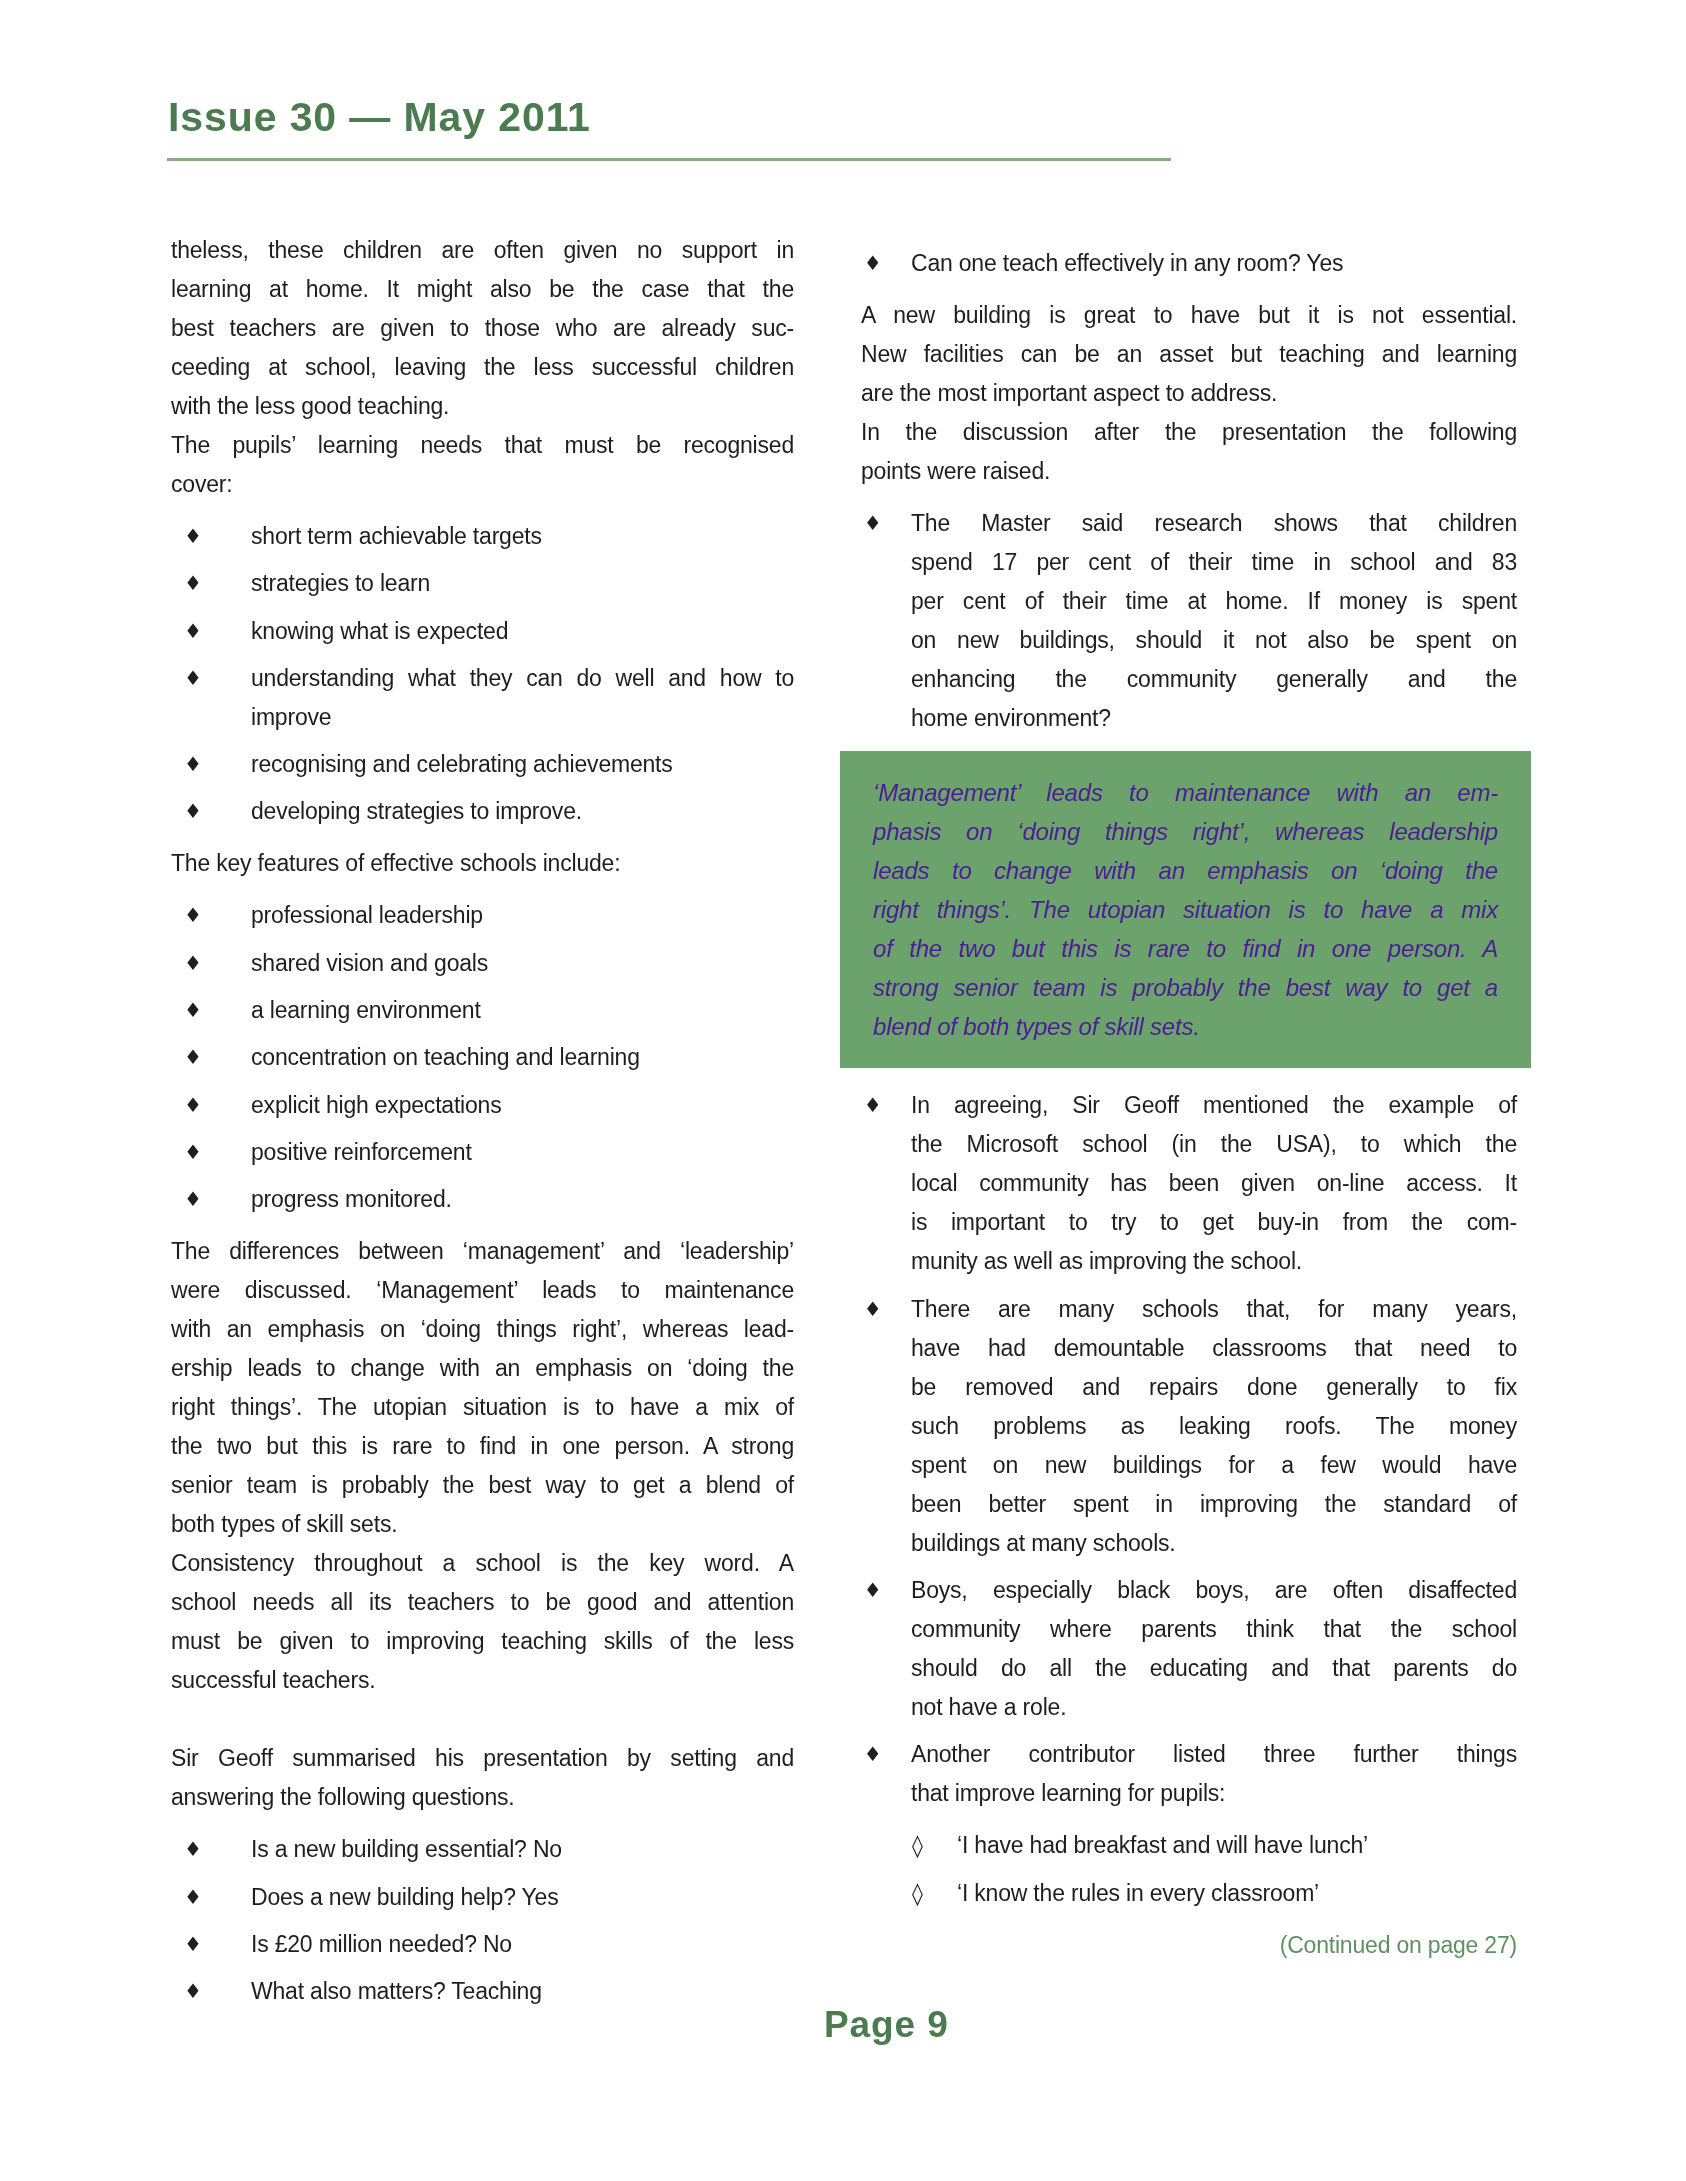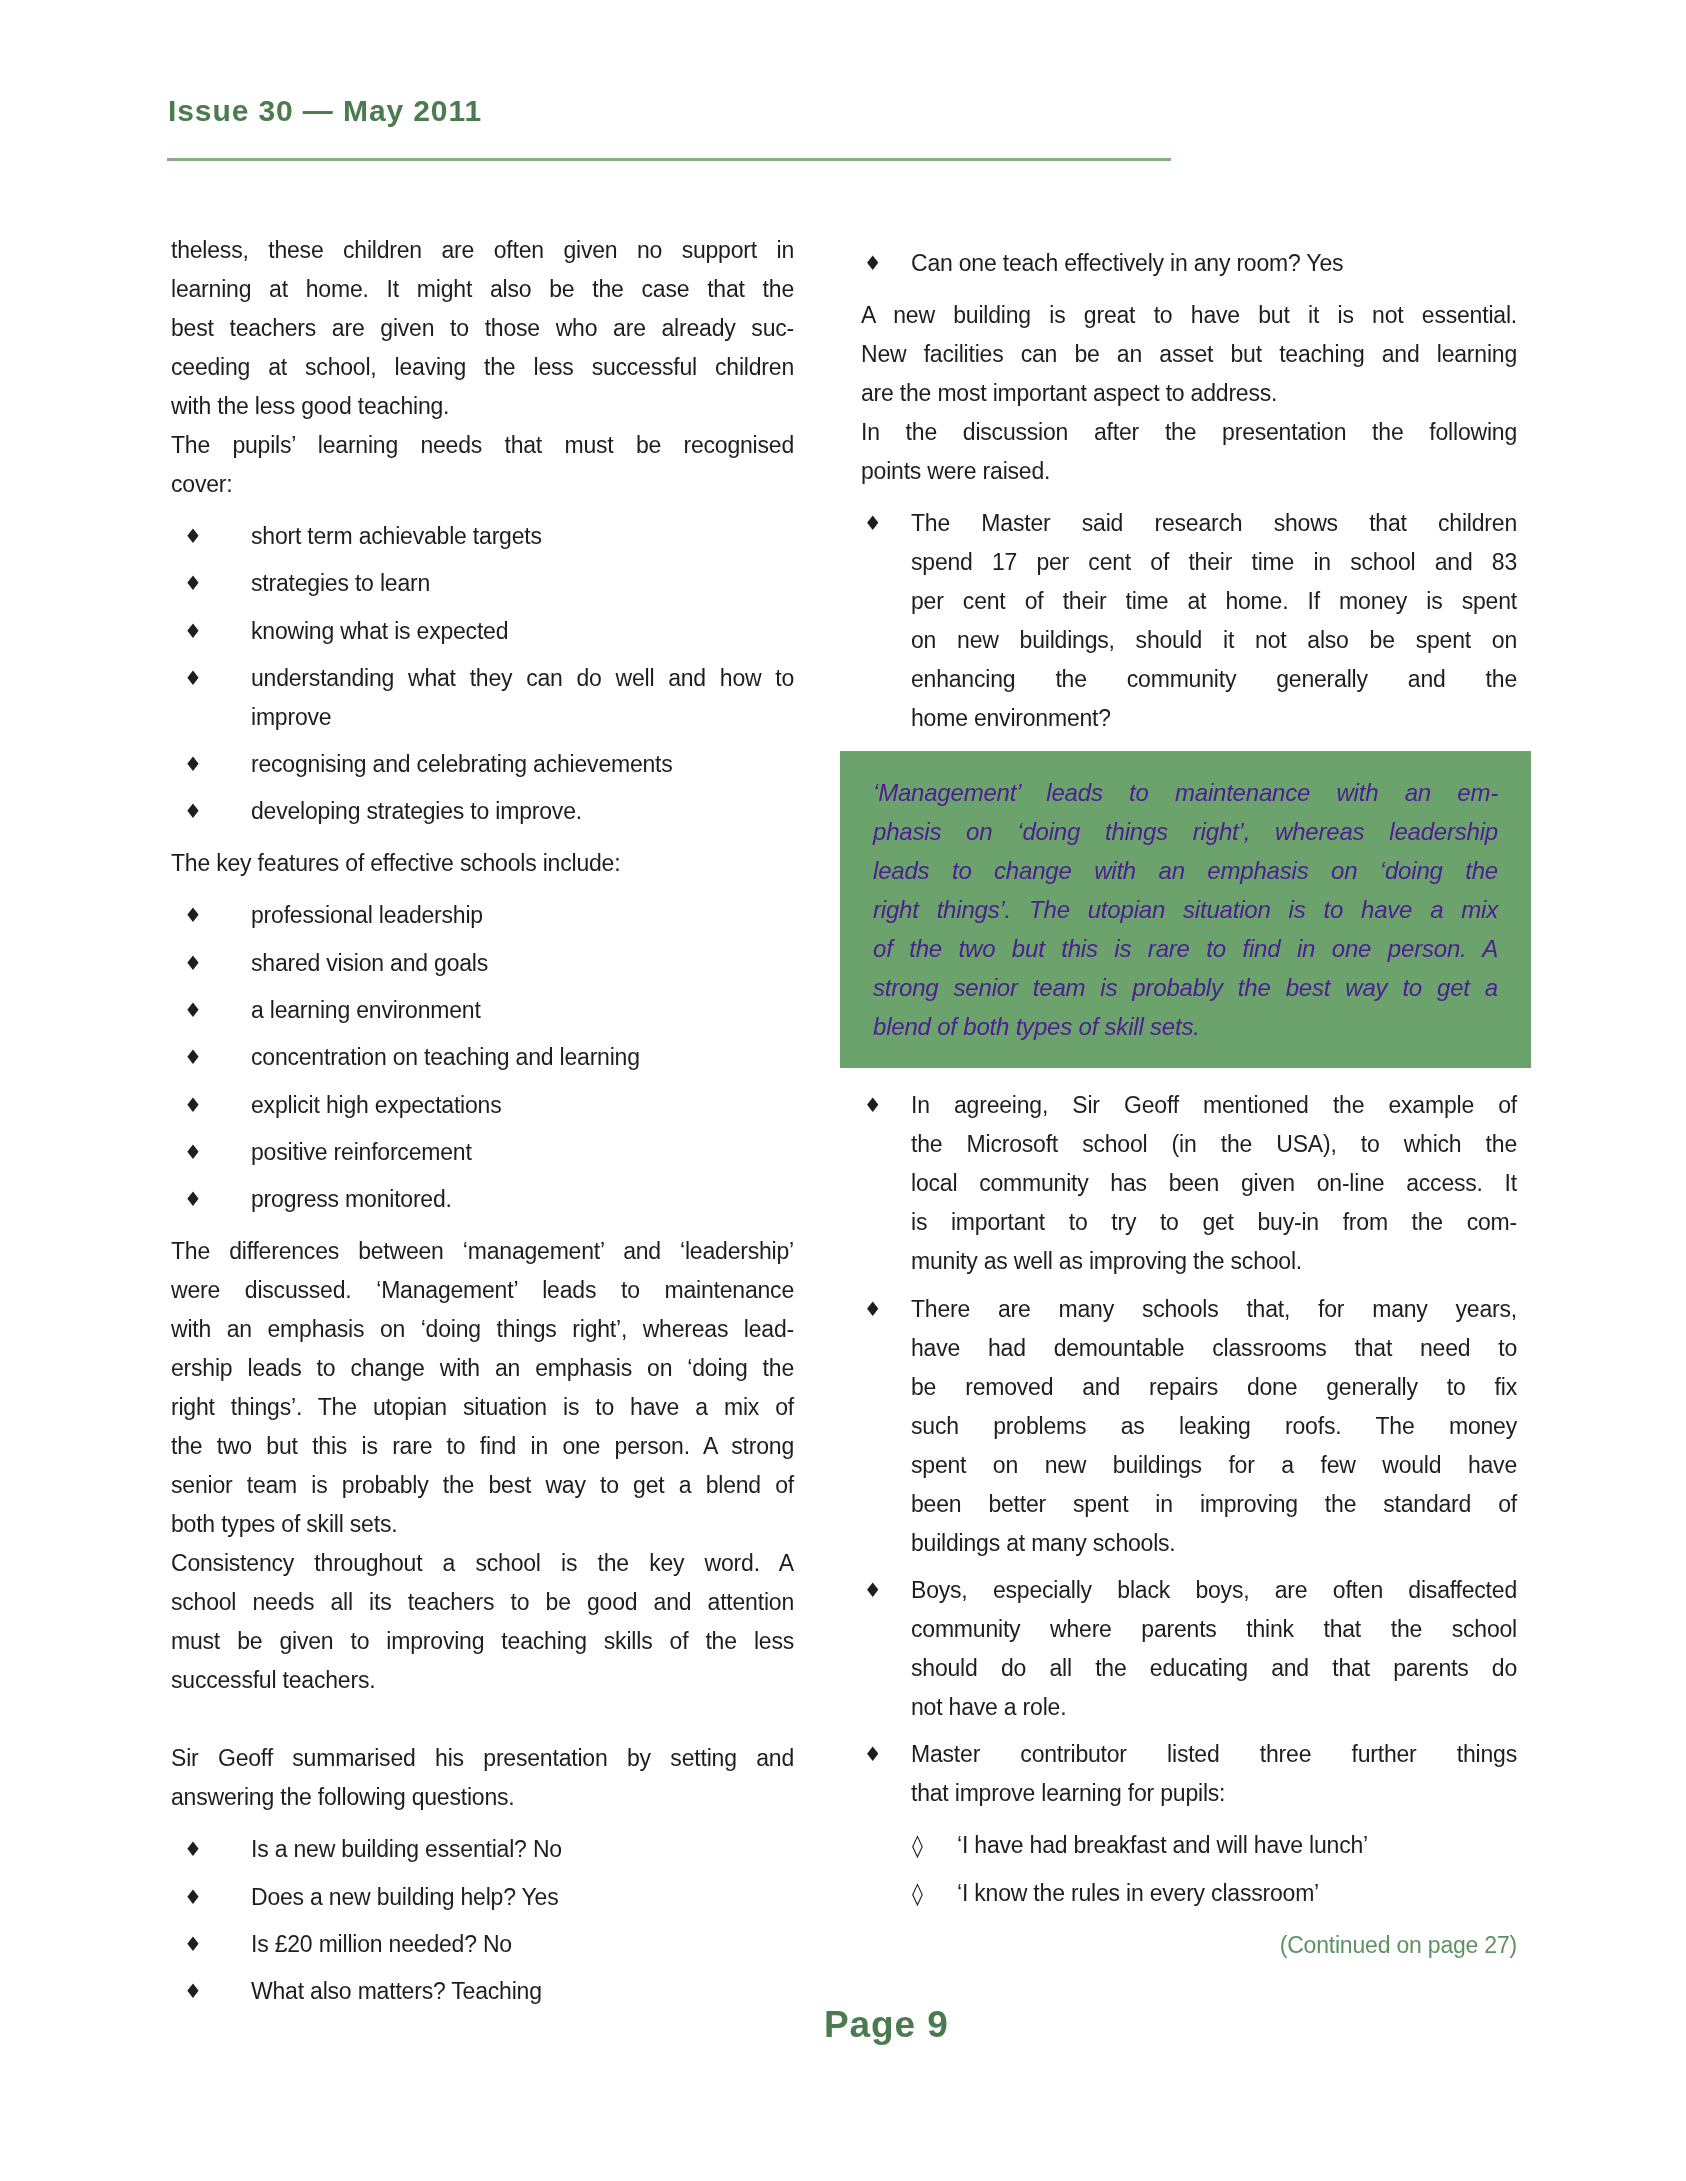--- a/index.html
+++ b/index.html
@@ -7,21 +7,21 @@
     position:relative;
     width:1686px; height:2182px;
     margin:0 auto;
     background:#ffffff;
     font-family:"Liberation Sans", sans-serif;
     color:#1e1e1e;
     overflow:hidden;
   }
   .issue-title {
     position:absolute; left:168px; top:94px;
-    font-size:30px; font-weight:600; letter-spacing:0.9px;
+    font-size:41px; font-weight:600; letter-spacing:0.9px;
     color:#4c7b50;
   }
   .header-rule {
     position:absolute; left:167px; top:158px;
     width:1004px; height:2.8px; background:#85ad83;
   }
   .columns {
     position:absolute; left:171px; top:231px; width:1346px;
     display:flex; align-items:flex-start;gap:6px;
   }
@@ -286,21 +286,21 @@
             <div class="item-text">
               <span class="line">Boys, especially black boys, are often disaffected</span>
               <span class="line">community where parents think that the school</span>
               <span class="line">should do all the educating and that parents do</span>
               <span class="line last">not have a role.</span>
             </div>
           </div>
           <div class="item">
             <span class="bullet">♦</span>
             <div class="item-text">
-              <span class="line">Master contributor listed three further things</span>
+              <span class="line">Another contributor listed three further things</span>
               <span class="line last">that improve learning for pupils:</span>
             </div>
           </div>
         </div>
         <div class="list">
           <div class="item sub">
             <span class="bullet">◊</span>
             <div class="item-text">
               <span class="line last">‘I have had breakfast and will have lunch’</span>
             </div>

